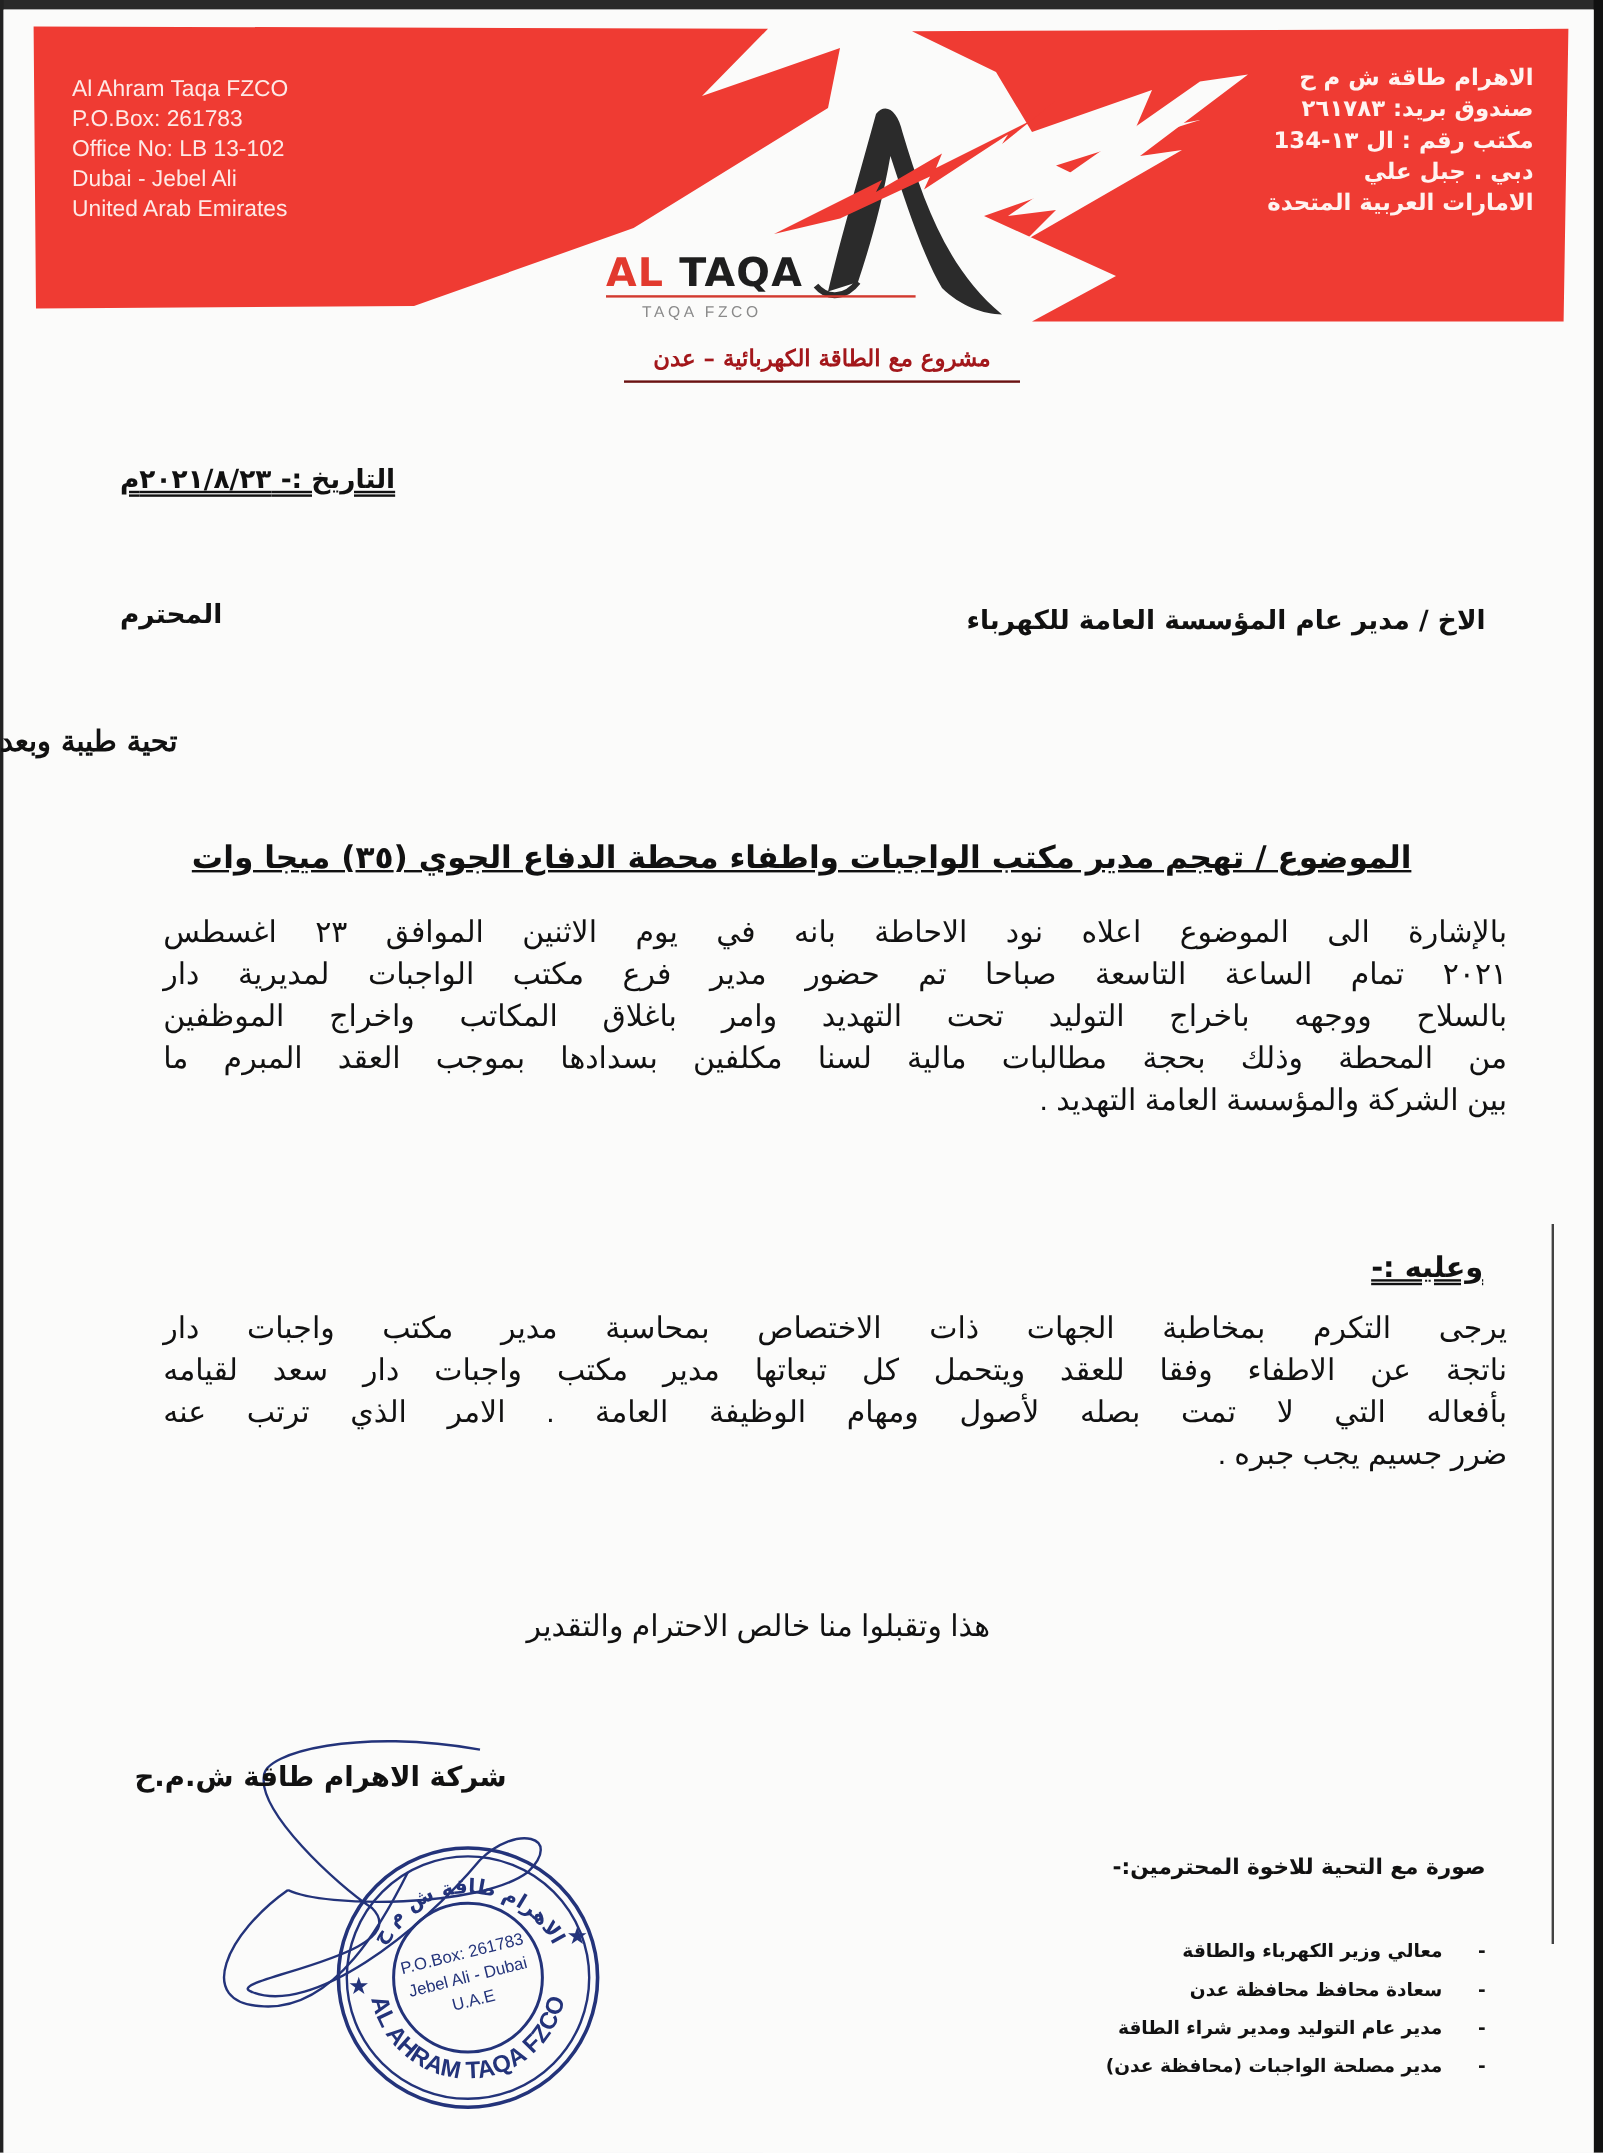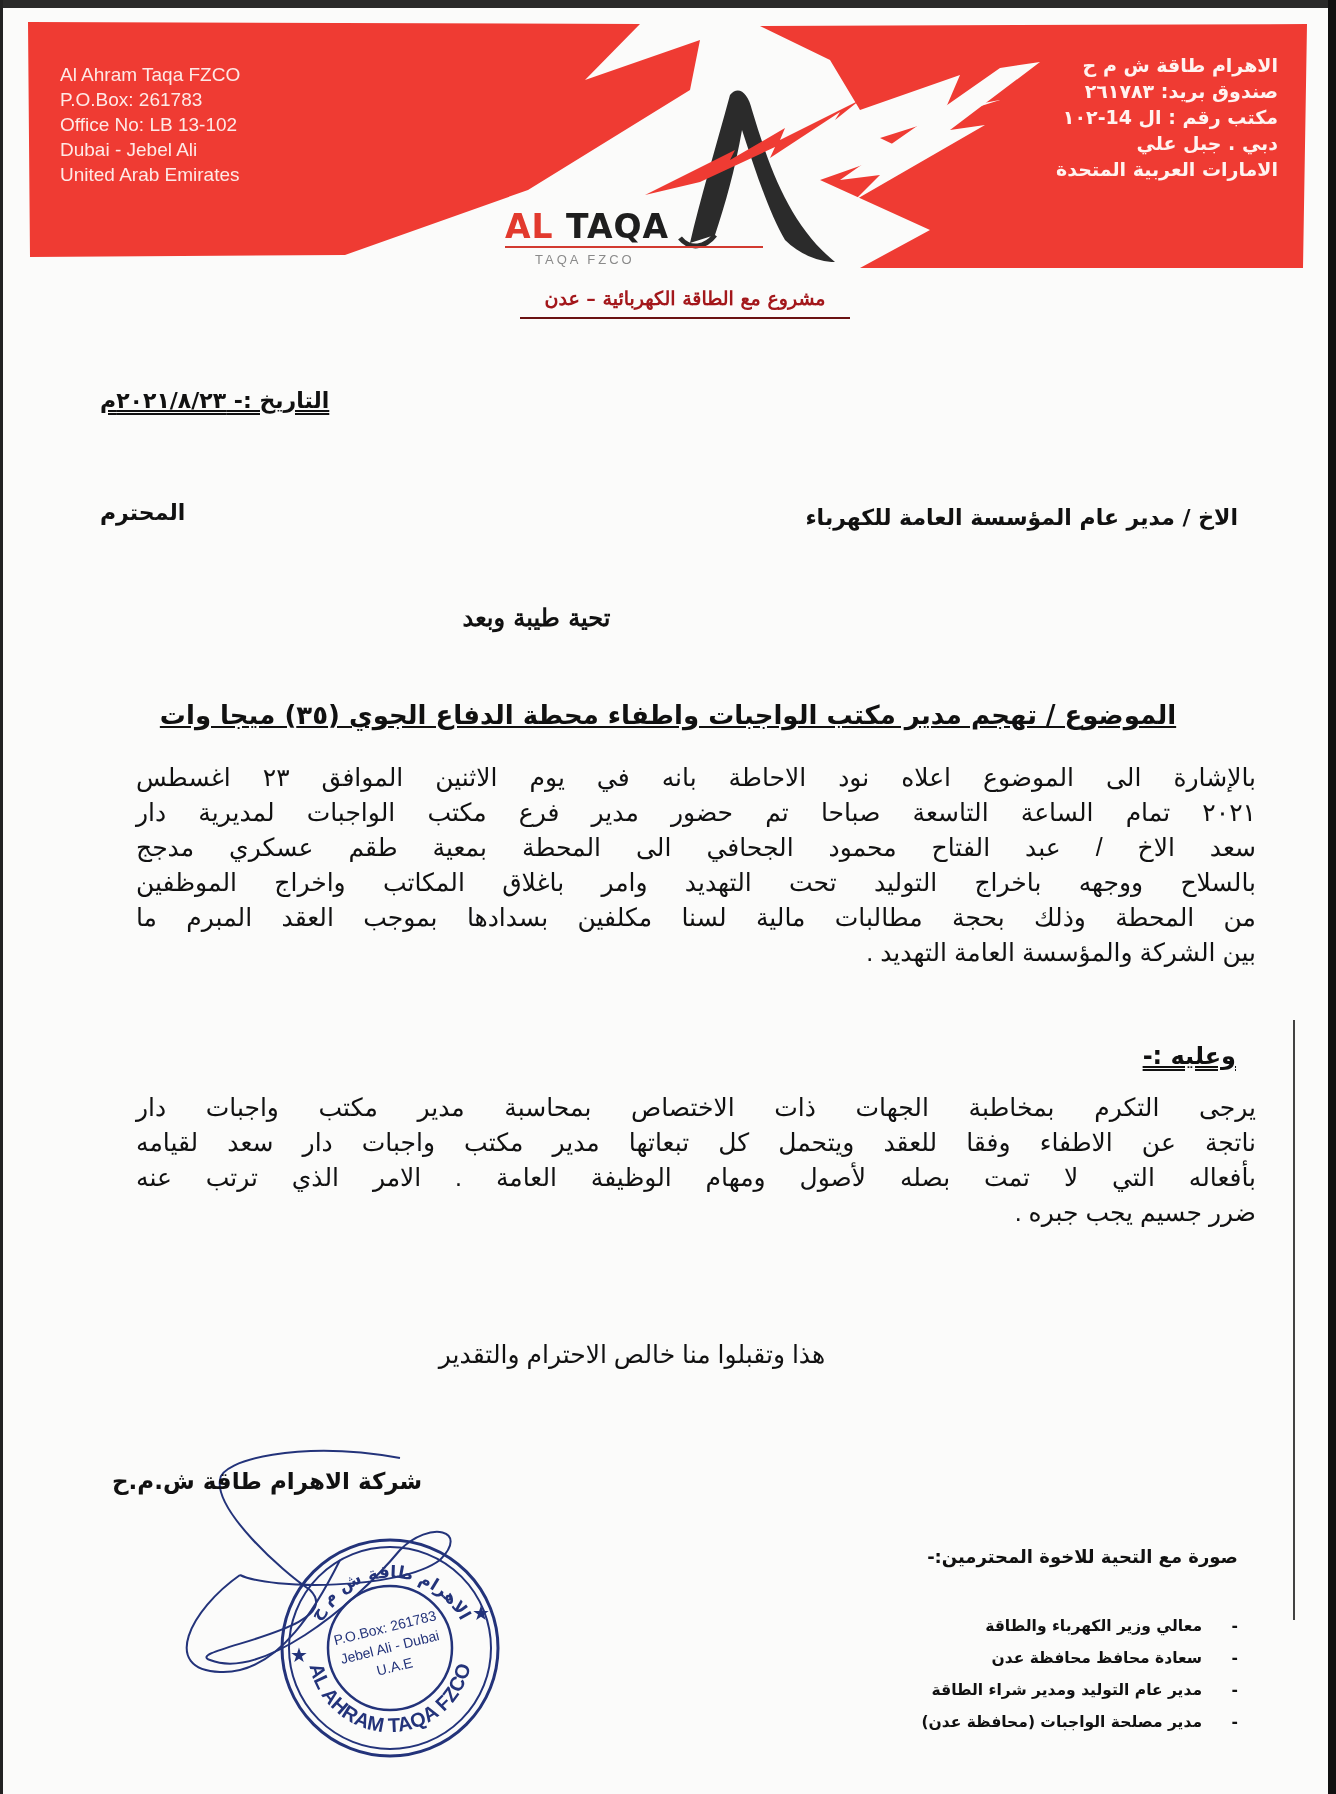--- a/index.html
+++ b/index.html
@@ -52,21 +52,21 @@
     }
     .recipient {
       position: absolute; right: 98px; top: 505px; direction: rtl;
       font-weight: bold; font-size: 22px;
     }
     .honorific {
       position: absolute; left: 100px; top: 500px; direction: rtl;
       font-weight: bold; font-size: 22px;
     }
     .greeting {
-      position: absolute; left: 0; width: 1073px; top: 603px; text-align: center; direction: rtl;
+      position: absolute; left: 0; width: 1073px; top: 603px; text-align: left; direction: rtl;
       font-family: "DejaVu Serif", serif; font-weight: bold; font-size: 24px;
     }
     .subject {
       position: absolute; left: 0; width: 1336px; top: 700px; text-align: center; direction: rtl;
       font-weight: bold; font-size: 26px; text-decoration: underline;
     }
     .para {
       position: absolute; left: 96px; width: 1160px; direction: rtl; text-align: justify;
       text-align-last: right;
       font-family: "Liberation Sans", sans-serif; font-size: 25px; line-height: 35px;
@@ -131,21 +131,21 @@
     <div>Al Ahram Taqa FZCO</div>
     <div>P.O.Box: 261783</div>
     <div>Office No: LB 13-102</div>
     <div>Dubai - Jebel Ali</div>
     <div>United Arab Emirates</div>
   </div>
 
   <div class="addr-ar">
     <div>الاهرام طاقة ش م ح</div>
     <div>صندوق بريد: ٢٦١٧٨٣</div>
-    <div>مكتب رقم : ال 14-١٠٢</div>
+    <div>مكتب رقم : ال ١٣-134</div>
     <div>دبي . جبل علي</div>
     <div>الامارات العربية المتحدة</div>
   </div>
 
   <div class="logo-text">
     <span class="al">AL</span>
     <span class="ahram">TAQA</span>
   </div>
   <div class="logo-rule"></div>
   <div class="logo-sub">TAQA FZCO</div>
@@ -155,21 +155,20 @@
 
 <div class="date">التاريخ :- ٢٠٢١/٨/٢٣م</div>
 <div class="recipient">الاخ / مدير عام المؤسسة العامة للكهرباء</div>
 <div class="honorific">المحترم</div>
 <div class="greeting">تحية طيبة وبعد</div>
 <div class="subject">الموضوع / تهجم مدير مكتب الواجبات واطفاء محطة الدفاع الجوي (٣٥) ميجا وات</div>
 
 <div class="para para1">
   <div>بالإشارة الى الموضوع اعلاه نود الاحاطة بانه في يوم الاثنين الموافق ٢٣ اغسطس</div>
   <div>٢٠٢١ تمام الساعة التاسعة صباحا تم حضور مدير فرع مكتب الواجبات لمديرية دار</div>
-  <div>سعد الاخ / عبد الفتاح محمود الجحافي الى المحطة بمعية طقم عسكري مدجج</div>
   <div>بالسلاح ووجهه باخراج التوليد تحت التهديد وامر باغلاق المكاتب واخراج الموظفين</div>
   <div>من المحطة وذلك بحجة مطالبات مالية لسنا مكلفين بسدادها بموجب العقد المبرم ما</div>
   <div class="last">بين الشركة والمؤسسة العامة التهديد .</div>
 </div>
 
 <div class="therefore">وعليه :-</div>
 
 <div class="para para2">
   <div>يرجى التكرم بمخاطبة الجهات ذات الاختصاص بمحاسبة مدير مكتب واجبات دار</div>
   <div>ناتجة عن الاطفاء وفقا للعقد ويتحمل كل تبعاتها مدير مكتب واجبات دار سعد لقيامه</div>

